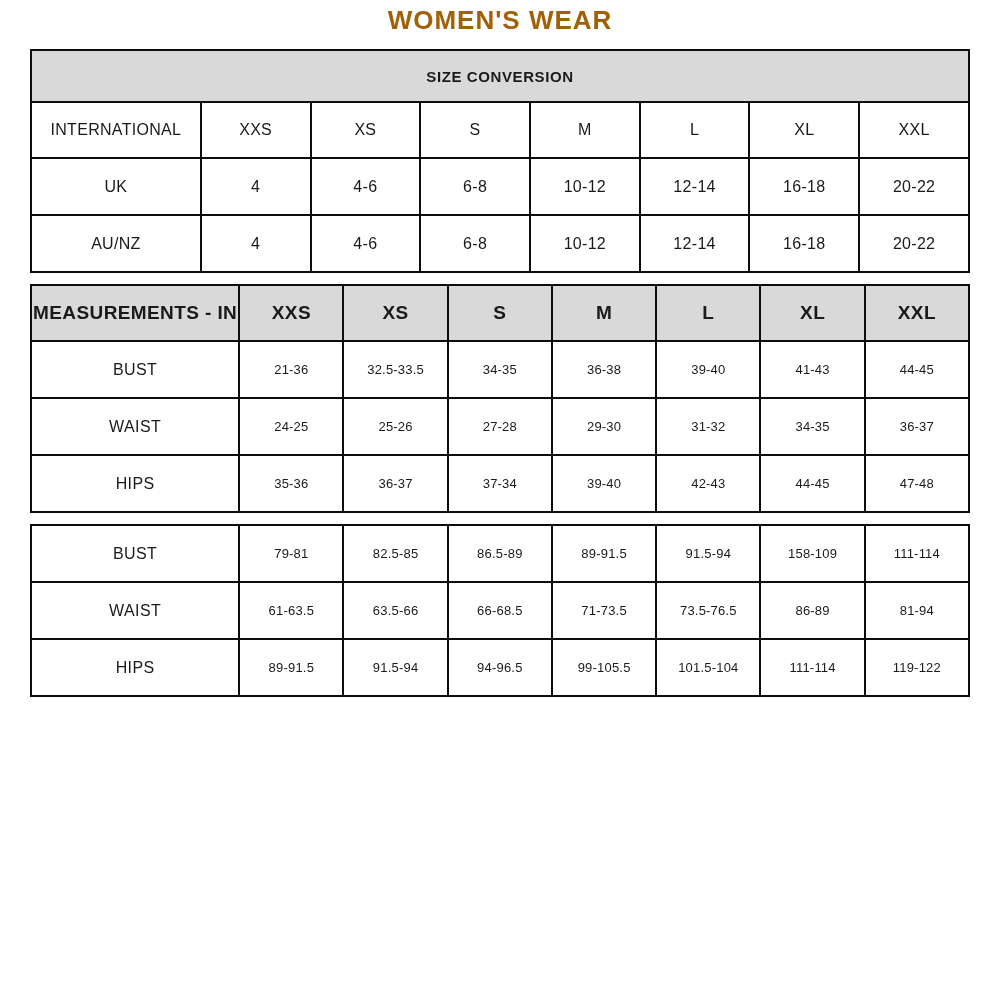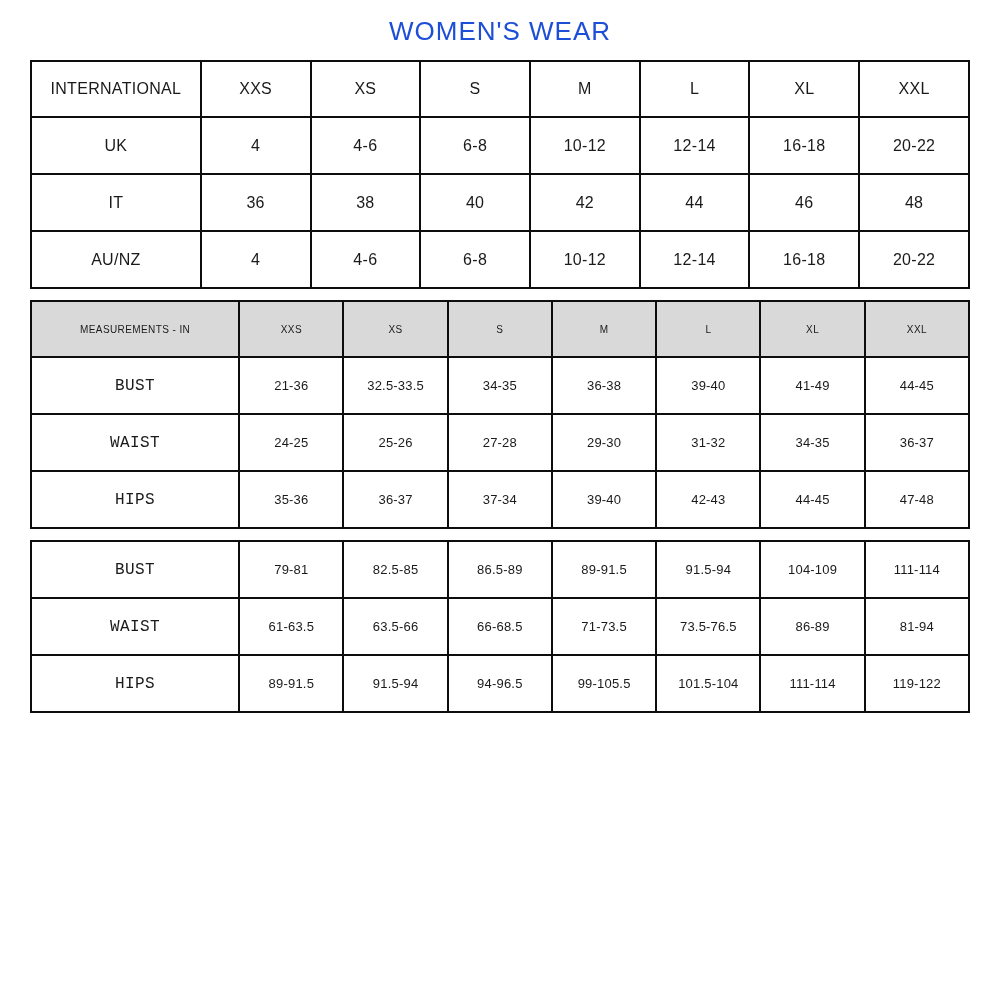--- a/index.html
+++ b/index.html
@@ -12,24 +12,24 @@
     overflow: hidden;
   }
   .page {
     width: 1000px;
     height: 1000px;
     padding: 0 30px;
   }
   .page-title {
     text-align: center;
     font-size: 26px;
-    font-weight: 400;
+    font-weight: 700;
     letter-spacing: 1px;
-    padding: 16px 0 13px 0;
-    color: #1d4ed8;
+    padding: 5px 0 13px 0;
+    color: #a16207;
   }
   table {
     width: 100%;
     border-collapse: collapse;
     table-layout: fixed;
   }
   td, th {
     border: 2px solid #0d0d0d;
     text-align: center;
     vertical-align: middle;
@@ -43,23 +43,23 @@
   
   .t1 .title-row { height: 52px; }
   .t1 .title-row th { font-size: 15px; font-weight: 700; letter-spacing: 0.6px; }
   .t1 .hdr-row { height: 56px; margin-top: 20px; }
   .t1 .data-row { height: 57px; padding-left: 48px; }
   .t1 td { font-size: 16px; letter-spacing: 0.3px; }
 
   
   .t2 { margin-top: 11px; }
   .t2 .hdr-row { height: 56px; }
-  .t2 .hdr-row th { font-size: 10px; font-weight: 400; letter-spacing: 0.4px; }
+  .t2 .hdr-row th { font-size: 19px; font-weight: 700; letter-spacing: 0.4px; }
   .t2 .data-row { height: 57px; }
-  .t2 td.row-label { font-size: 16px; letter-spacing: 0.4px; font-family: Liberation Mono, monospace; }
+  .t2 td.row-label { font-size: 16px; letter-spacing: 0.4px; }
   .t2 td.val { font-size: 13px; letter-spacing: 0.2px; }
 </style>
 </head>
 <body>
 
 <div class="page">
 
   <div class="page-title">WOMEN'S WEAR</div>
 
   <table class="t1">
@@ -67,49 +67,42 @@
       <col style="width:18.1%">
       <col>
         <col>
         <col>
         <col>
         <col>
         <col>
         <col>
     </colgroup>
     <tbody>
+        <tr class="title-row">
+          <th class="gray" colspan="8">SIZE CONVERSION</th>
+        </tr>
         <tr class="hdr-row">
           <td class="row-label">INTERNATIONAL</td>
           <td class="val">XXS</td>
           <td class="val">XS</td>
           <td class="val">S</td>
           <td class="val">M</td>
           <td class="val">L</td>
           <td class="val">XL</td>
           <td class="val">XXL</td>
         </tr>
         <tr class="data-row">
           <td class="row-label">UK</td>
           <td class="val">4</td>
           <td class="val">4-6</td>
           <td class="val">6-8</td>
           <td class="val">10-12</td>
           <td class="val">12-14</td>
           <td class="val">16-18</td>
           <td class="val">20-22</td>
-        </tr>
-        <tr class="data-row">
-          <td class="row-label">IT</td>
-          <td class="val">36</td>
-          <td class="val">38</td>
-          <td class="val">40</td>
-          <td class="val">42</td>
-          <td class="val">44</td>
-          <td class="val">46</td>
-          <td class="val">48</td>
         </tr>
         <tr class="data-row">
           <td class="row-label">AU/NZ</td>
           <td class="val">4</td>
           <td class="val">4-6</td>
           <td class="val">6-8</td>
           <td class="val">10-12</td>
           <td class="val">12-14</td>
           <td class="val">16-18</td>
           <td class="val">20-22</td>
@@ -139,21 +132,21 @@
           <th class="gray">XL</th>
           <th class="gray">XXL</th>
         </tr>
         <tr class="data-row">
           <td class="row-label">BUST</td>
           <td class="val">21-36</td>
           <td class="val">32.5-33.5</td>
           <td class="val">34-35</td>
           <td class="val">36-38</td>
           <td class="val">39-40</td>
-          <td class="val">41-49</td>
+          <td class="val">41-43</td>
           <td class="val">44-45</td>
         </tr>
         <tr class="data-row">
           <td class="row-label">WAIST</td>
           <td class="val">24-25</td>
           <td class="val">25-26</td>
           <td class="val">27-28</td>
           <td class="val">29-30</td>
           <td class="val">31-32</td>
           <td class="val">34-35</td>
@@ -184,21 +177,21 @@
         <col>
     </colgroup>
     <tbody>
         <tr class="data-row">
           <td class="row-label">BUST</td>
           <td class="val">79-81</td>
           <td class="val">82.5-85</td>
           <td class="val">86.5-89</td>
           <td class="val">89-91.5</td>
           <td class="val">91.5-94</td>
-          <td class="val">104-109</td>
+          <td class="val">158-109</td>
           <td class="val">111-114</td>
         </tr>
         <tr class="data-row">
           <td class="row-label">WAIST</td>
           <td class="val">61-63.5</td>
           <td class="val">63.5-66</td>
           <td class="val">66-68.5</td>
           <td class="val">71-73.5</td>
           <td class="val">73.5-76.5</td>
           <td class="val">86-89</td>

